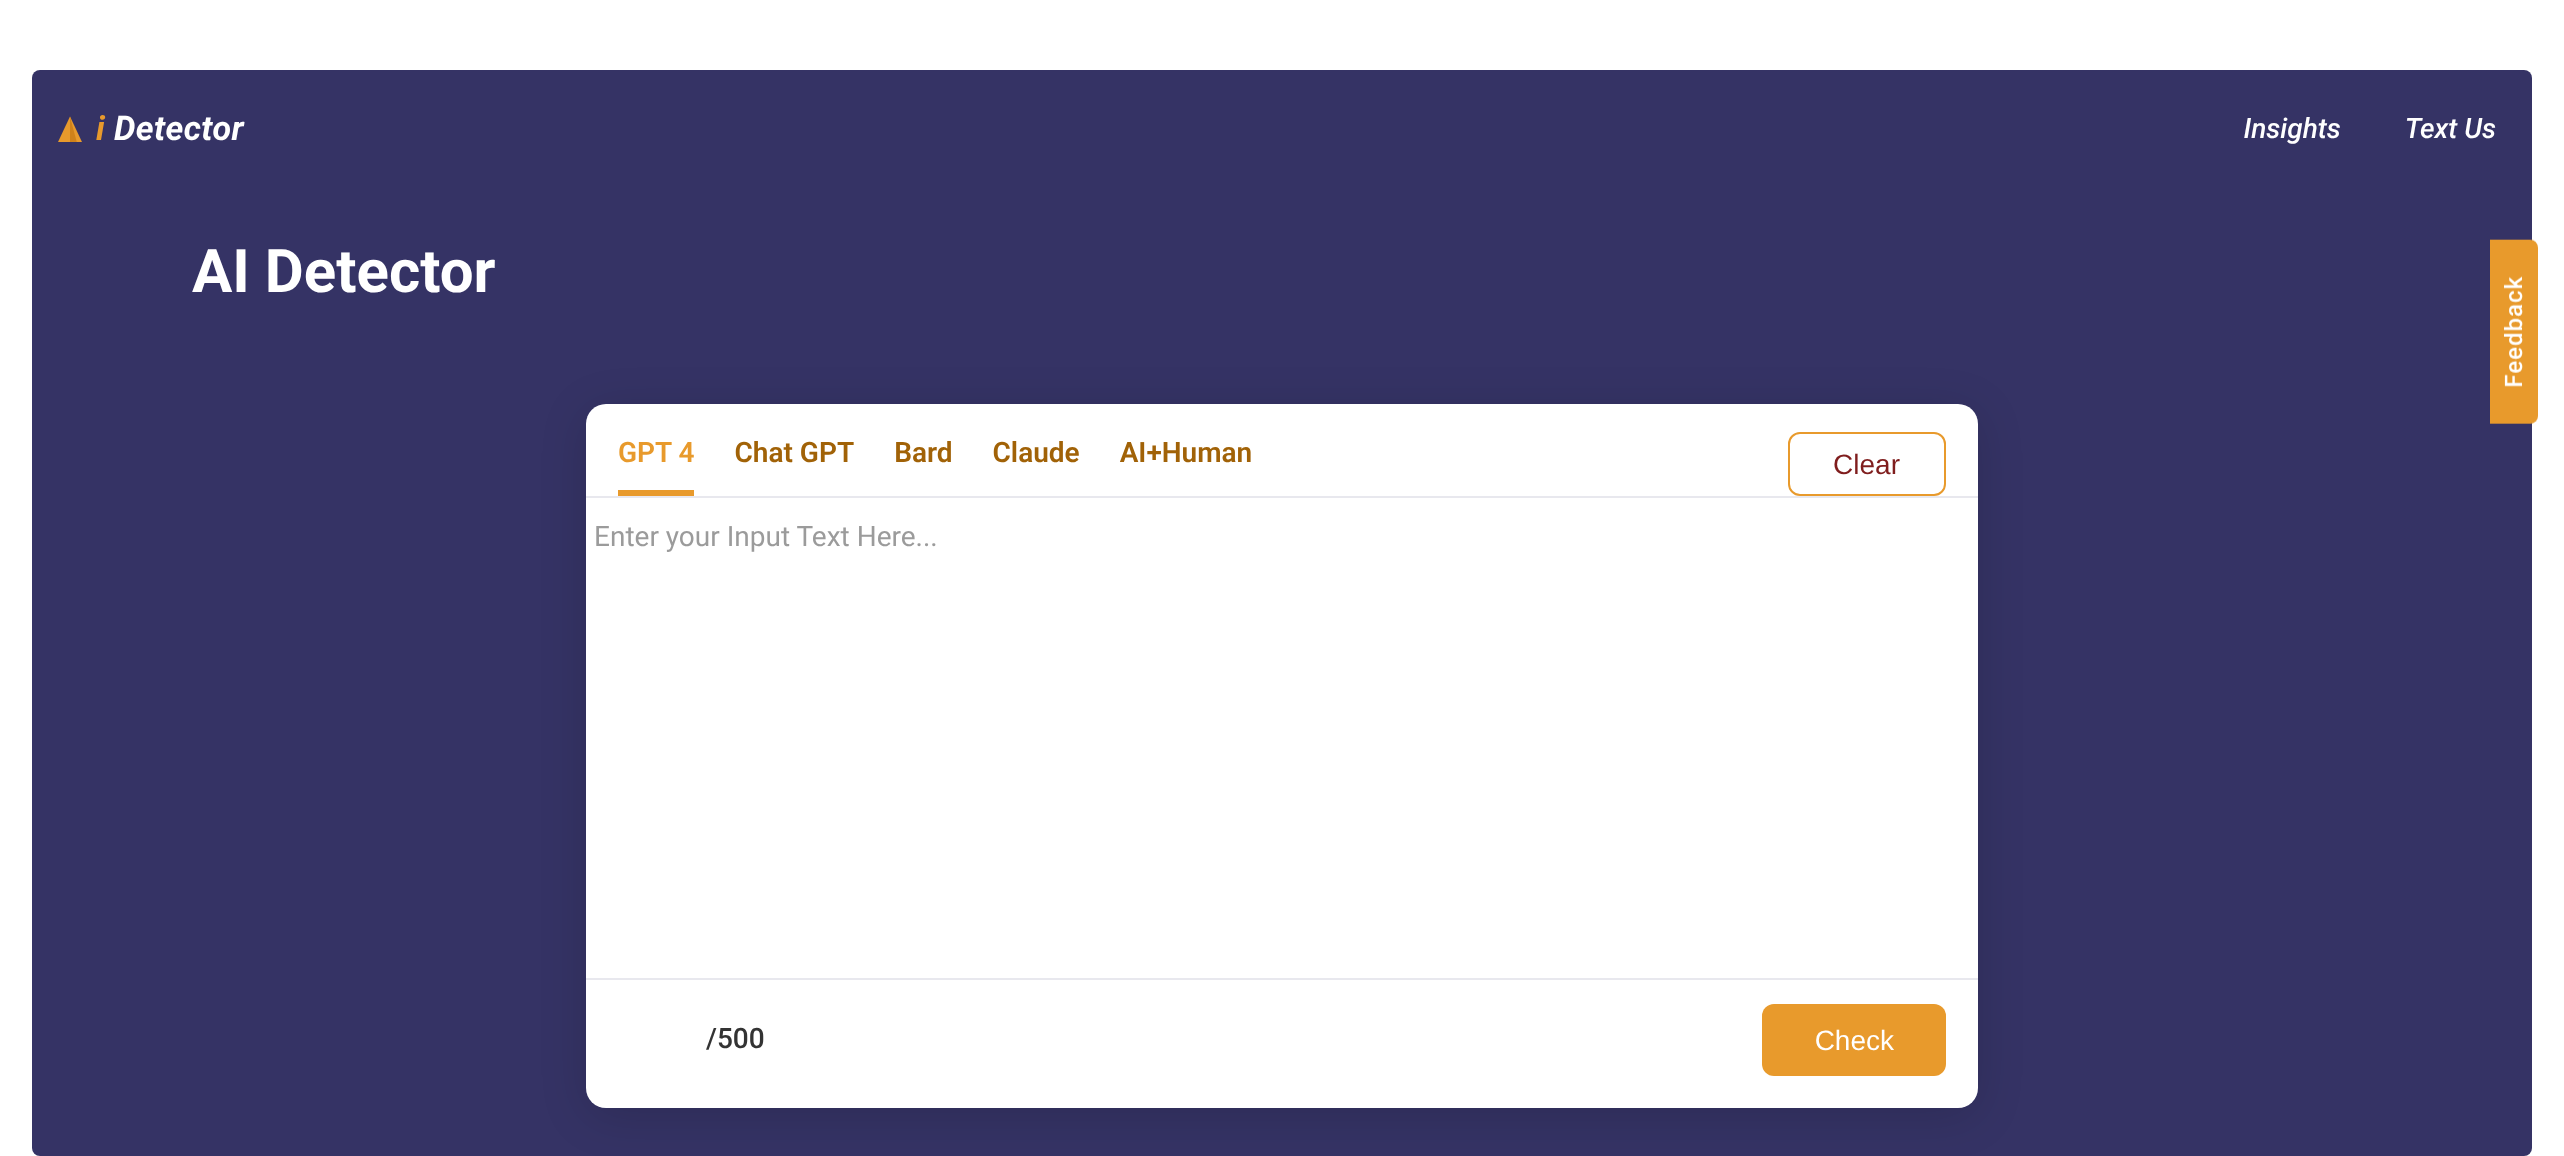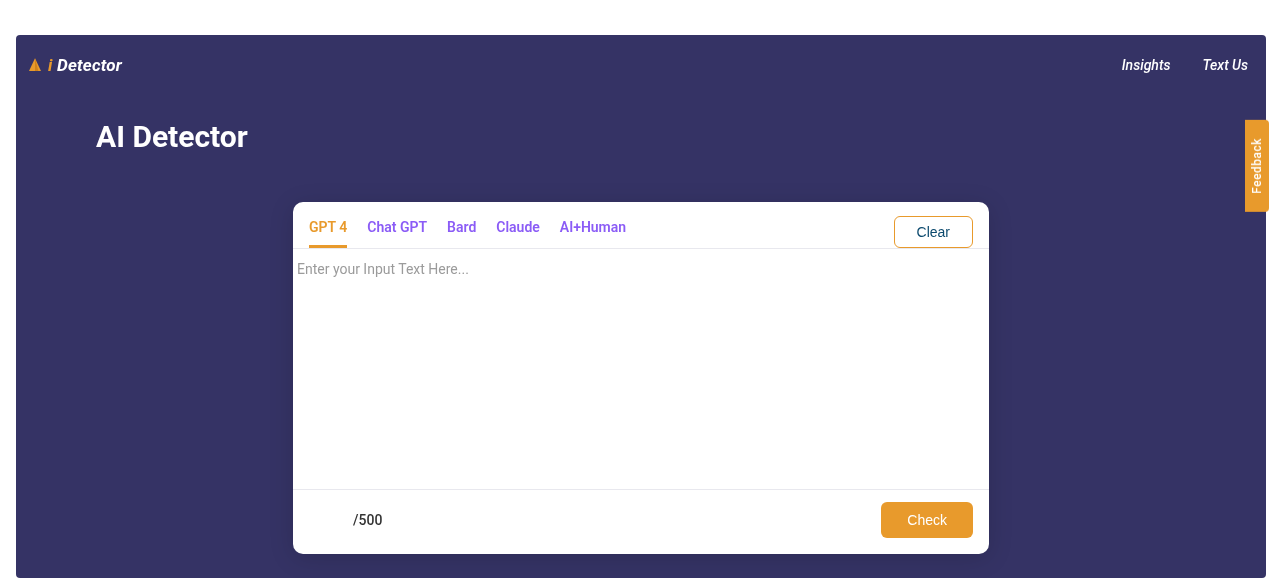--- a/index.html
+++ b/index.html
@@ -93,32 +93,32 @@
       align-items: flex-end;
       padding: 14px 16px 0 16px;
     }
     .tabs {
       display: flex;
       gap: 20px;
     }
     .tab {
       font-size: 14px;
       font-weight: 600;
-      color: #8b5cf6;
+      color: #a16207;
       cursor: pointer;
       padding-bottom: 10px;
     }
     .tab.active {
       color: #e89a2c;
       border-bottom: 3px solid #e89a2c;
     }
     .clear-btn {
       border: 1px solid #e89a2c;
       background: #fff;
-      color: #0c4a6e;
+      color: #7f1d1d;
       font-size: 14px;
       font-weight: 500;
       padding: 7px 22px;
       border-radius: 6px;
       cursor: pointer;
     }
     .divider {
       border: none;
       border-top: 1px solid #e8e8ee;
       margin: 0;

